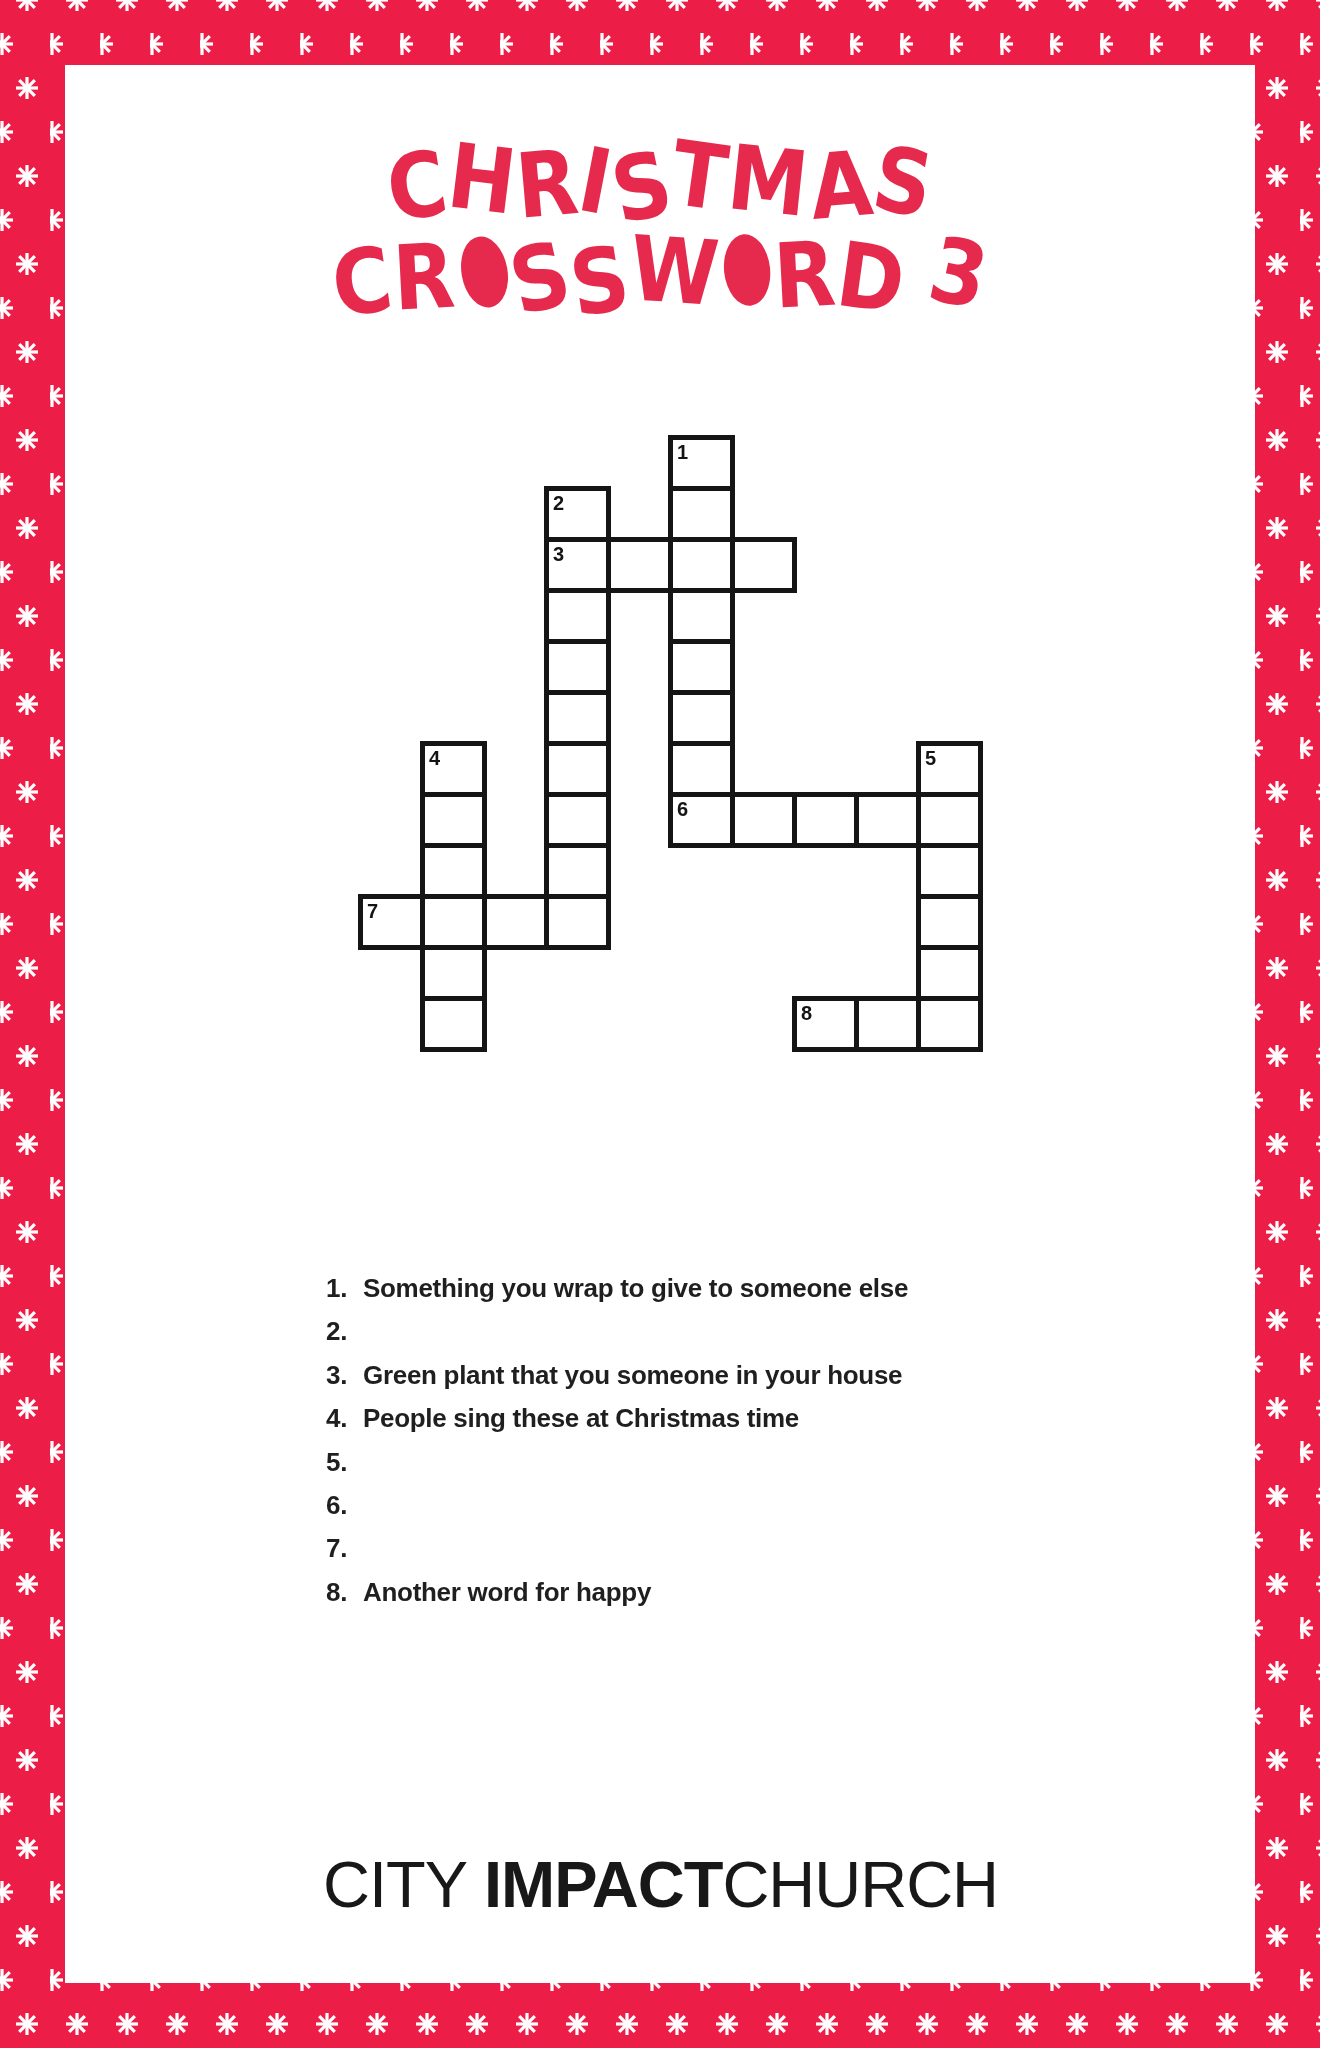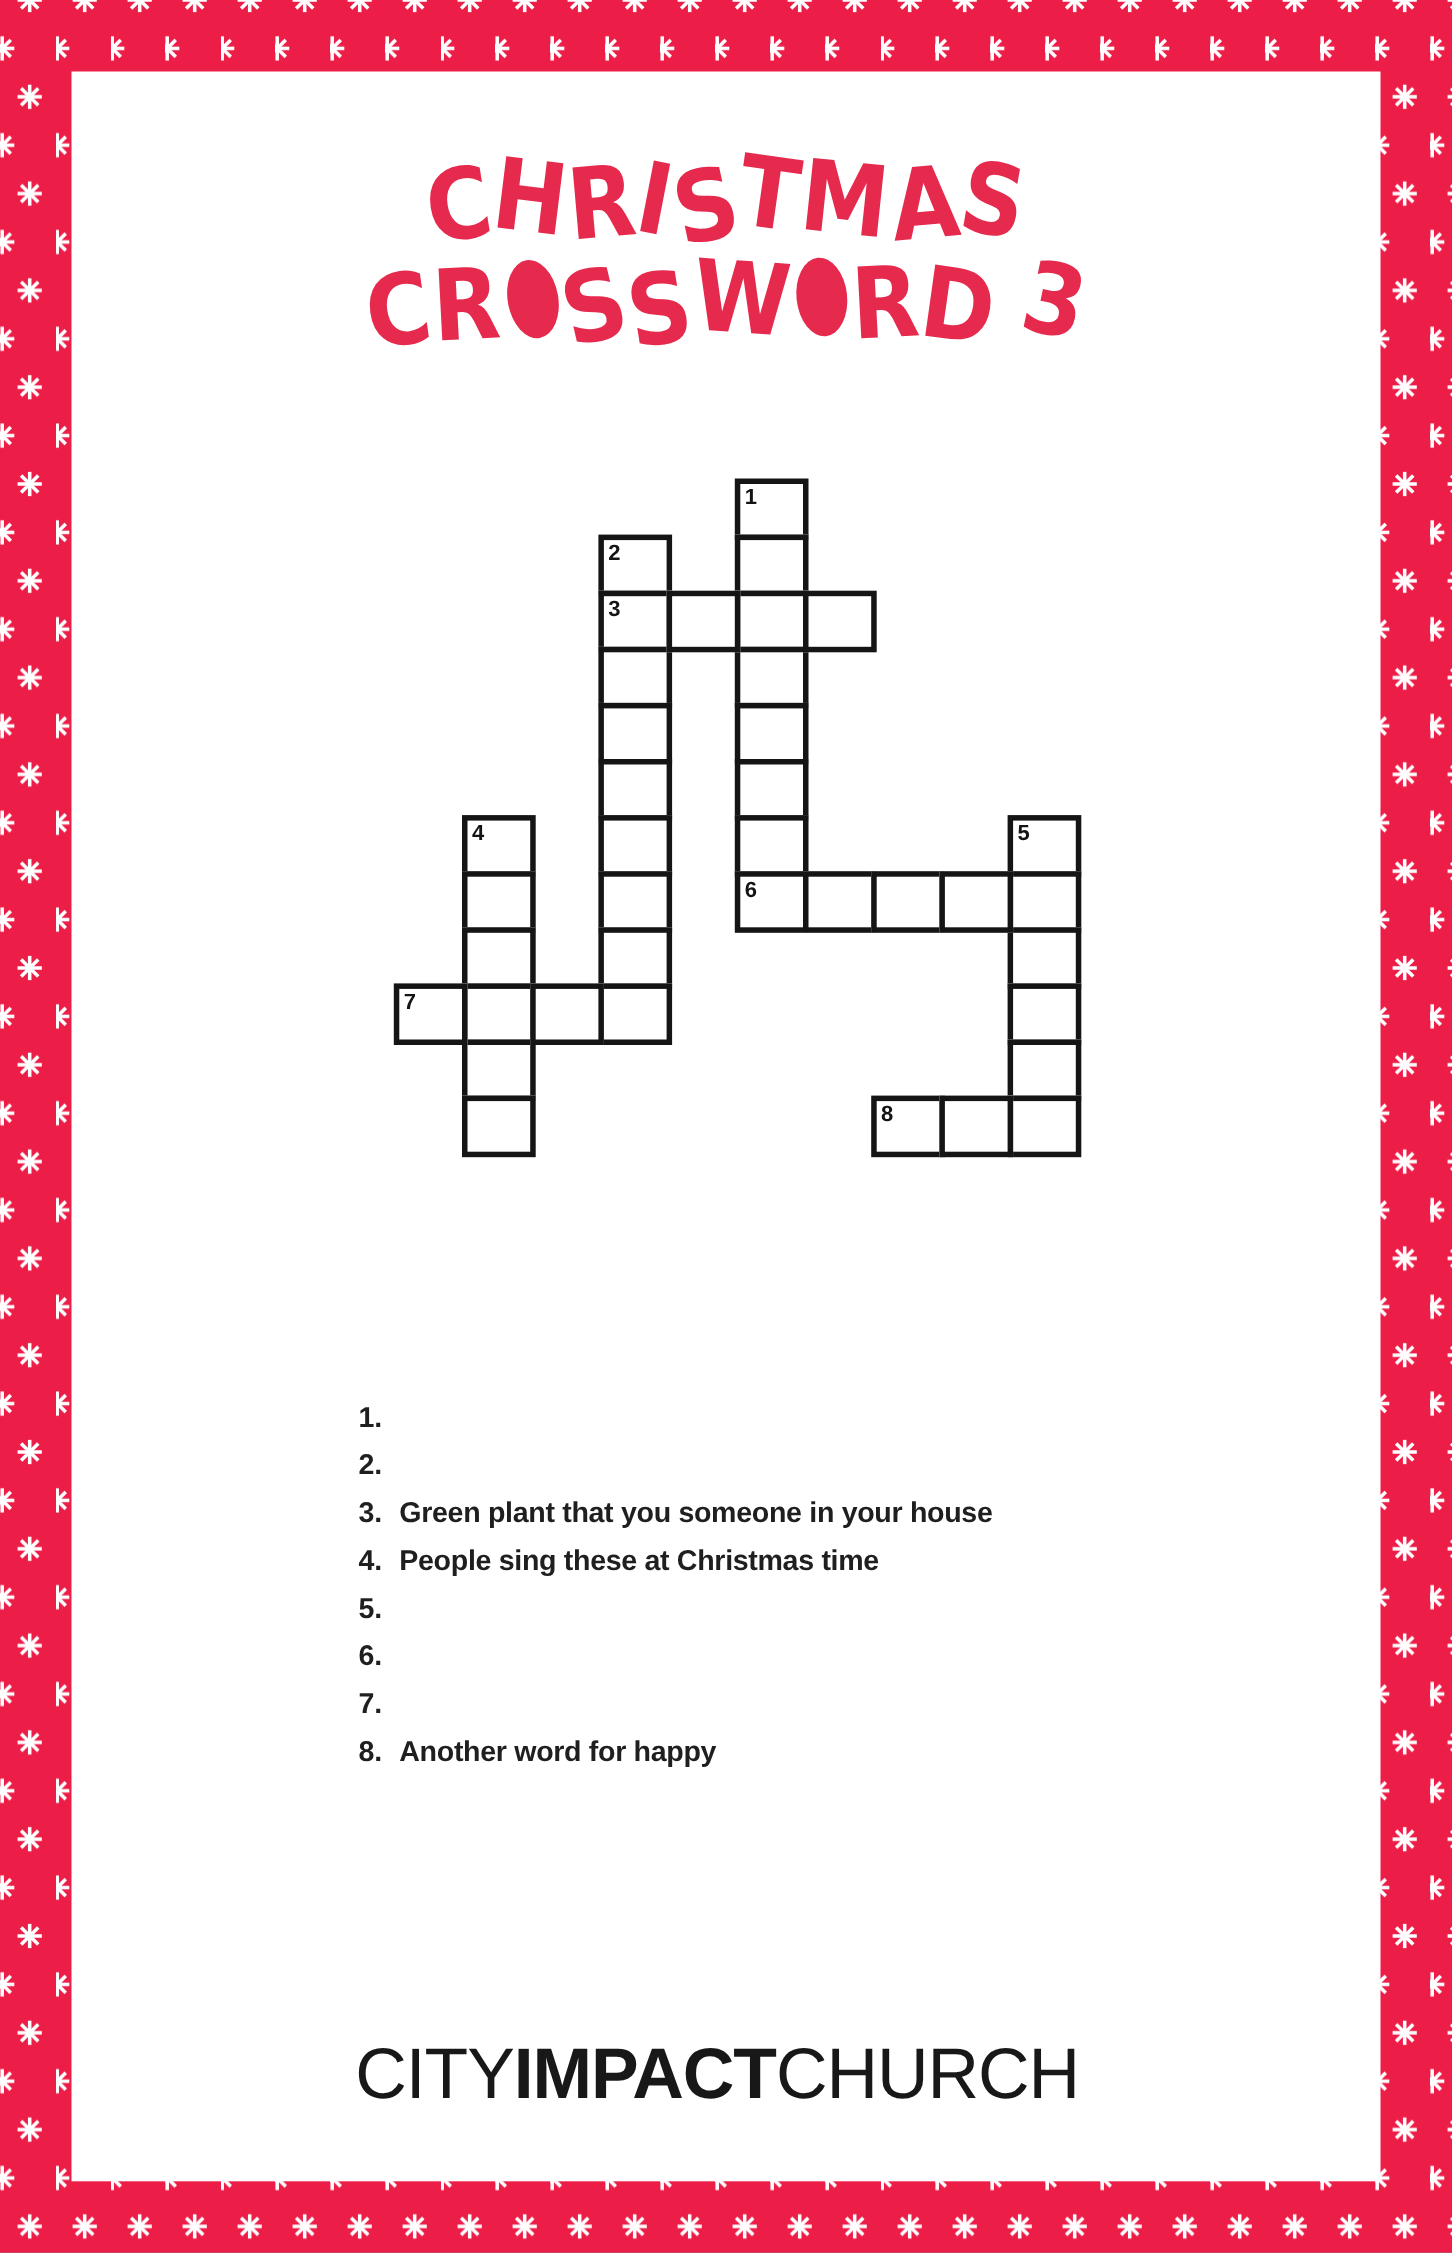--- a/index.html
+++ b/index.html
@@ -74,21 +74,21 @@
   .clue-num{flex:0 0 37px;}
   
   .logo{
     position:absolute;left:323px;top:1852px;z-index:2;
     font-size:65px;line-height:65px;
     letter-spacing:-1px;
     color:#181818;
     white-space:nowrap;
   }
   .logo .seg-light{font-weight:normal;text-align:center;}
-  .logo .seg-bold{font-weight:bold;}
+  .logo .seg-bold{font-weight:bold;margin-left:17px;}
 </style>
 </head>
 <body>
 
 <div class="page">
 
   <svg class="bg-svg" width="1320" height="2048" viewBox="0 0 1320 2048">
     <defs>
       <g id="star8" stroke="#FFFFFF" stroke-width="3.2" stroke-linecap="butt">
         <path d="M-11 0H11"></path>
@@ -156,20 +156,21 @@
       <div class="cellnum" style="left: 71px; top: 313px;">4</div>
       <div class="cellnum" style="left: 567px; top: 313px;">5</div>
       <div class="cellnum" style="left: 319px; top: 364px;">6</div>
       <div class="cellnum" style="left: 9px; top: 466px;">7</div>
       <div class="cellnum" style="left: 443px; top: 568px;">8</div>
     </div>
 
   <div class="clues">
       <div class="clue-row">
         <span class="clue-num">1.</span>
+        <span class="clue-text">Something you wrap to give to someone else</span>
       </div>
       <div class="clue-row">
         <span class="clue-num">2.</span>
       </div>
       <div class="clue-row">
         <span class="clue-num">3.</span>
         <span class="clue-text">Green plant that you someone in your house</span>
       </div>
       <div class="clue-row">
         <span class="clue-num">4.</span>

